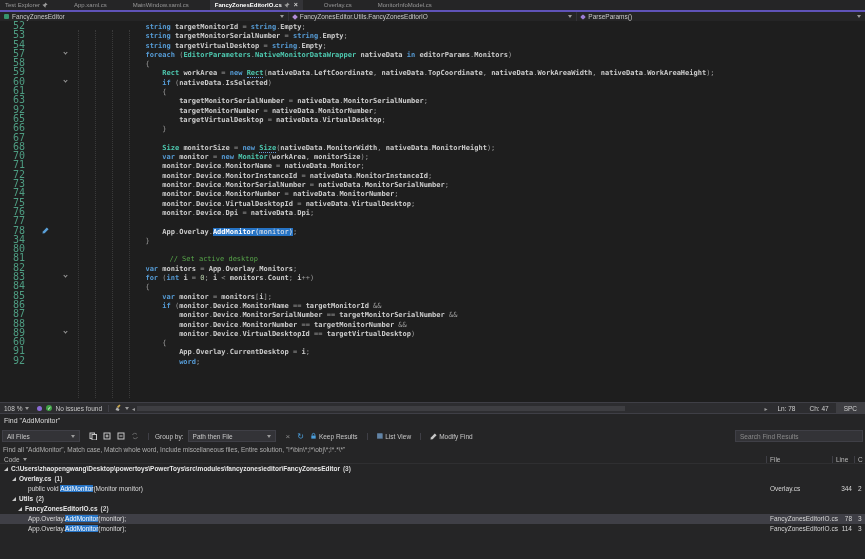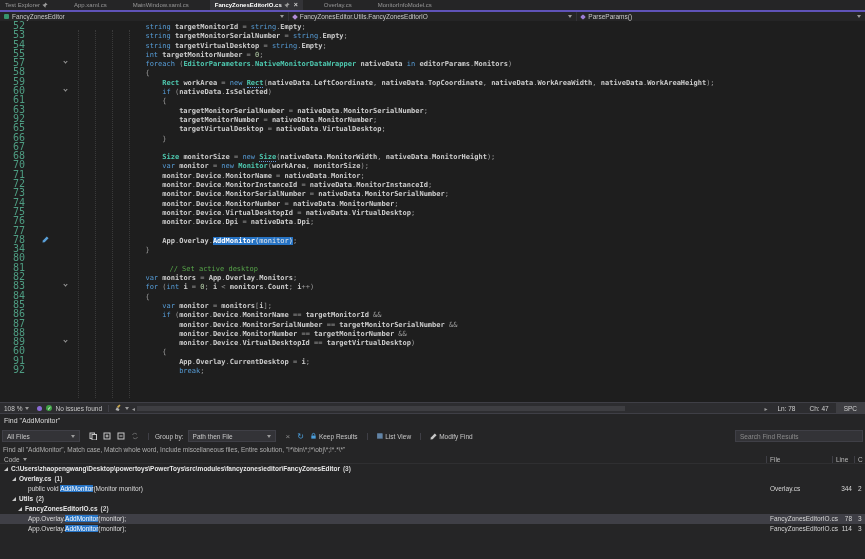--- a/index.html
+++ b/index.html
@@ -31,21 +31,21 @@
   .guide{position:absolute;top:9px;bottom:4px;width:0;border-left:1px dotted #3a3a3a;}
   .code-line{position:relative;height:9.3px;line-height:9.3px;white-space:pre;
              font-family:"DejaVu Sans Mono",monospace;font-size:7px;}
   .ln{display:inline-block;width:25px;text-align:right;color:#4e9c82;
       font-family:"DejaVu Sans Mono",monospace;font-size:10px;}
   .fold{display:inline-block;width:12px;margin-left:34px;text-align:center;vertical-align:top;}
   .chev{display:inline-block;width:3px;height:3px;border-right:1px solid #9a9a9a;border-bottom:1px solid #9a9a9a;
         transform:rotate(45deg);margin-bottom:1px;}
   .pencil{position:absolute;left:42px;top:1px;}
   .code{margin-left:7px;}
-  .tk-kw{color:#569cd6;font-weight:normal;}
+  .tk-kw{color:#569cd6;font-weight:bold;}
   .tk-ty{color:#4ec9b0;font-weight:bold;}
   .tk-tyu{color:#4ec9b0;font-weight:bold;border-bottom:1px dotted #6a9dd8;}
   .tk-id{color:#cdcdcd;font-weight:bold;}
   .tk-pl{color:#9a9a9a;}
   .tk-cm{color:#57a64a;margin-left:24px;}
   .tk-num{color:#b5cea8;}
   .tk-hl{background:#2673c4;color:#ffffff;font-weight:bold;}
   .tk-hlp{background:#2673c4;color:#eaeaea;}
 
   
@@ -154,21 +154,20 @@
 
   <div class="editor">
     <div class="guide" style="left:78px;"></div>
     <div class="guide" style="left:95px;"></div>
     <div class="guide" style="left:112px;"></div>
     <div class="guide" style="left:129px;"></div>
     <div>
         <div class="code-line"><span class="ln">52</span><span class="fold"></span><span class="code"><span class="tk-pl">                </span><span class="tk-kw">string</span><span class="tk-pl"> </span><span class="tk-id">targetMonitorId</span><span class="tk-pl"> = </span><span class="tk-kw">string</span><span class="tk-pl">.</span><span class="tk-id">Empty</span><span class="tk-pl">;</span></span></div>
         <div class="code-line"><span class="ln">53</span><span class="fold"></span><span class="code"><span class="tk-pl">                </span><span class="tk-kw">string</span><span class="tk-pl"> </span><span class="tk-id">targetMonitorSerialNumber</span><span class="tk-pl"> = </span><span class="tk-kw">string</span><span class="tk-pl">.</span><span class="tk-id">Empty</span><span class="tk-pl">;</span></span></div>
         <div class="code-line"><span class="ln">54</span><span class="fold"></span><span class="code"><span class="tk-pl">                </span><span class="tk-kw">string</span><span class="tk-pl"> </span><span class="tk-id">targetVirtualDesktop</span><span class="tk-pl"> = </span><span class="tk-kw">string</span><span class="tk-pl">.</span><span class="tk-id">Empty</span><span class="tk-pl">;</span></span></div>
-        <div class="code-line"><span class="ln">55</span><span class="fold"></span><span class="code"><span class="tk-pl">                </span><span class="tk-kw">int</span><span class="tk-pl"> </span><span class="tk-id">targetMonitorNumber</span><span class="tk-pl"> = </span><span class="tk-num">0</span><span class="tk-pl">;</span></span></div>
         <div class="code-line"><span class="ln">57</span><span class="fold"><i class="chev"></i></span><span class="code"><span class="tk-pl">                </span><span class="tk-kw">foreach</span><span class="tk-pl"> (</span><span class="tk-ty">EditorParameters</span><span class="tk-pl">.</span><span class="tk-ty">NativeMonitorDataWrapper</span><span class="tk-pl"> </span><span class="tk-id">nativeData</span><span class="tk-pl"> </span><span class="tk-kw">in</span><span class="tk-pl"> </span><span class="tk-id">editorParams</span><span class="tk-pl">.</span><span class="tk-id">Monitors</span><span class="tk-pl">)</span></span></div>
         <div class="code-line"><span class="ln">58</span><span class="fold"></span><span class="code"><span class="tk-pl">                {</span></span></div>
         <div class="code-line"><span class="ln">59</span><span class="fold"></span><span class="code"><span class="tk-pl">                    </span><span class="tk-ty">Rect</span><span class="tk-pl"> </span><span class="tk-id">workArea</span><span class="tk-pl"> = </span><span class="tk-kw">new</span><span class="tk-pl"> </span><span class="tk-tyu">Rect</span><span class="tk-pl">(</span><span class="tk-id">nativeData</span><span class="tk-pl">.</span><span class="tk-id">LeftCoordinate</span><span class="tk-pl">, </span><span class="tk-id">nativeData</span><span class="tk-pl">.</span><span class="tk-id">TopCoordinate</span><span class="tk-pl">, </span><span class="tk-id">nativeData</span><span class="tk-pl">.</span><span class="tk-id">WorkAreaWidth</span><span class="tk-pl">, </span><span class="tk-id">nativeData</span><span class="tk-pl">.</span><span class="tk-id">WorkAreaHeight</span><span class="tk-pl">);</span></span></div>
         <div class="code-line"><span class="ln">60</span><span class="fold"><i class="chev"></i></span><span class="code"><span class="tk-pl">                    </span><span class="tk-kw">if</span><span class="tk-pl"> (</span><span class="tk-id">nativeData</span><span class="tk-pl">.</span><span class="tk-id">IsSelected</span><span class="tk-pl">)</span></span></div>
         <div class="code-line"><span class="ln">61</span><span class="fold"></span><span class="code"><span class="tk-pl">                    {</span></span></div>
         <div class="code-line"><span class="ln">63</span><span class="fold"></span><span class="code"><span class="tk-pl">                        </span><span class="tk-id">targetMonitorSerialNumber</span><span class="tk-pl"> = </span><span class="tk-id">nativeData</span><span class="tk-pl">.</span><span class="tk-id">MonitorSerialNumber</span><span class="tk-pl">;</span></span></div>
         <div class="code-line"><span class="ln">92</span><span class="fold"></span><span class="code"><span class="tk-pl">                        </span><span class="tk-id">targetMonitorNumber</span><span class="tk-pl"> = </span><span class="tk-id">nativeData</span><span class="tk-pl">.</span><span class="tk-id">MonitorNumber</span><span class="tk-pl">;</span></span></div>
         <div class="code-line"><span class="ln">65</span><span class="fold"></span><span class="code"><span class="tk-pl">                        </span><span class="tk-id">targetVirtualDesktop</span><span class="tk-pl"> = </span><span class="tk-id">nativeData</span><span class="tk-pl">.</span><span class="tk-id">VirtualDesktop</span><span class="tk-pl">;</span></span></div>
         <div class="code-line"><span class="ln">66</span><span class="fold"></span><span class="code"><span class="tk-pl">                    }</span></span></div>
         <div class="code-line"><span class="ln">67</span><span class="fold"></span><span class="code"></span></div>
@@ -190,21 +189,21 @@
         <div class="code-line"><span class="ln">82</span><span class="fold"></span><span class="code"><span class="tk-pl">                </span><span class="tk-kw">var</span><span class="tk-pl"> </span><span class="tk-id">monitors</span><span class="tk-pl"> = </span><span class="tk-id">App</span><span class="tk-pl">.</span><span class="tk-id">Overlay</span><span class="tk-pl">.</span><span class="tk-id">Monitors</span><span class="tk-pl">;</span></span></div>
         <div class="code-line"><span class="ln">83</span><span class="fold"><i class="chev"></i></span><span class="code"><span class="tk-pl">                </span><span class="tk-kw">for</span><span class="tk-pl"> (</span><span class="tk-kw">int</span><span class="tk-pl"> </span><span class="tk-id">i</span><span class="tk-pl"> = </span><span class="tk-num">0</span><span class="tk-pl">; </span><span class="tk-id">i</span><span class="tk-pl"> &lt; </span><span class="tk-id">monitors</span><span class="tk-pl">.</span><span class="tk-id">Count</span><span class="tk-pl">; </span><span class="tk-id">i</span><span class="tk-pl">++)</span></span></div>
         <div class="code-line"><span class="ln">84</span><span class="fold"></span><span class="code"><span class="tk-pl">                {</span></span></div>
         <div class="code-line"><span class="ln">85</span><span class="fold"></span><span class="code"><span class="tk-pl">                    </span><span class="tk-kw">var</span><span class="tk-pl"> </span><span class="tk-id">monitor</span><span class="tk-pl"> = </span><span class="tk-id">monitors</span><span class="tk-pl">[</span><span class="tk-id">i</span><span class="tk-pl">];</span></span></div>
         <div class="code-line"><span class="ln">86</span><span class="fold"></span><span class="code"><span class="tk-pl">                    </span><span class="tk-kw">if</span><span class="tk-pl"> (</span><span class="tk-id">monitor</span><span class="tk-pl">.</span><span class="tk-id">Device</span><span class="tk-pl">.</span><span class="tk-id">MonitorName</span><span class="tk-pl"> == </span><span class="tk-id">targetMonitorId</span><span class="tk-pl"> &amp;&amp;</span></span></div>
         <div class="code-line"><span class="ln">87</span><span class="fold"></span><span class="code"><span class="tk-pl">                        </span><span class="tk-id">monitor</span><span class="tk-pl">.</span><span class="tk-id">Device</span><span class="tk-pl">.</span><span class="tk-id">MonitorSerialNumber</span><span class="tk-pl"> == </span><span class="tk-id">targetMonitorSerialNumber</span><span class="tk-pl"> &amp;&amp;</span></span></div>
         <div class="code-line"><span class="ln">88</span><span class="fold"></span><span class="code"><span class="tk-pl">                        </span><span class="tk-id">monitor</span><span class="tk-pl">.</span><span class="tk-id">Device</span><span class="tk-pl">.</span><span class="tk-id">MonitorNumber</span><span class="tk-pl"> == </span><span class="tk-id">targetMonitorNumber</span><span class="tk-pl"> &amp;&amp;</span></span></div>
         <div class="code-line"><span class="ln">89</span><span class="fold"><i class="chev"></i></span><span class="code"><span class="tk-pl">                        </span><span class="tk-id">monitor</span><span class="tk-pl">.</span><span class="tk-id">Device</span><span class="tk-pl">.</span><span class="tk-id">VirtualDesktopId</span><span class="tk-pl"> == </span><span class="tk-id">targetVirtualDesktop</span><span class="tk-pl">)</span></span></div>
         <div class="code-line"><span class="ln">60</span><span class="fold"></span><span class="code"><span class="tk-pl">                    {</span></span></div>
         <div class="code-line"><span class="ln">91</span><span class="fold"></span><span class="code"><span class="tk-pl">                        </span><span class="tk-id">App</span><span class="tk-pl">.</span><span class="tk-id">Overlay</span><span class="tk-pl">.</span><span class="tk-id">CurrentDesktop</span><span class="tk-pl"> = </span><span class="tk-id">i</span><span class="tk-pl">;</span></span></div>
-        <div class="code-line"><span class="ln">92</span><span class="fold"></span><span class="code"><span class="tk-pl">                        </span><span class="tk-kw">break</span><span class="tk-pl">;</span></span></div>
+        <div class="code-line"><span class="ln">92</span><span class="fold"></span><span class="code"><span class="tk-pl">                        </span><span class="tk-kw">word</span><span class="tk-pl">;</span></span></div>
       </div>
   </div>
 
   <div class="edstatus">
     <div class="zoom">
       <span>108 %</span>
       <span class="tri-down"></span>
     </div>
     <span class="dot-purple"></span>
     <div class="health">

